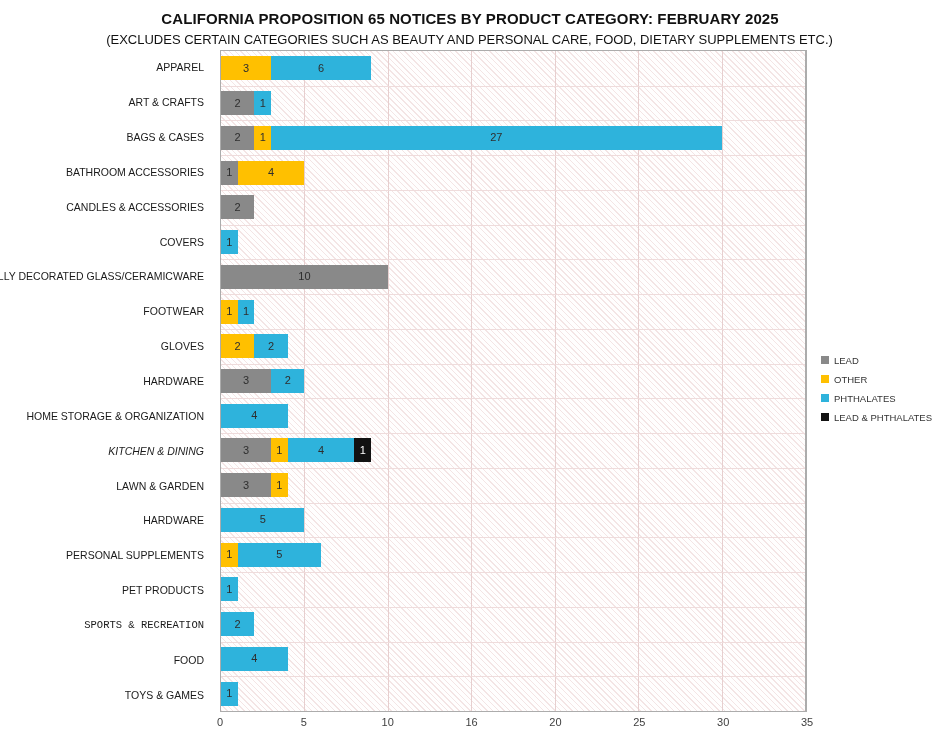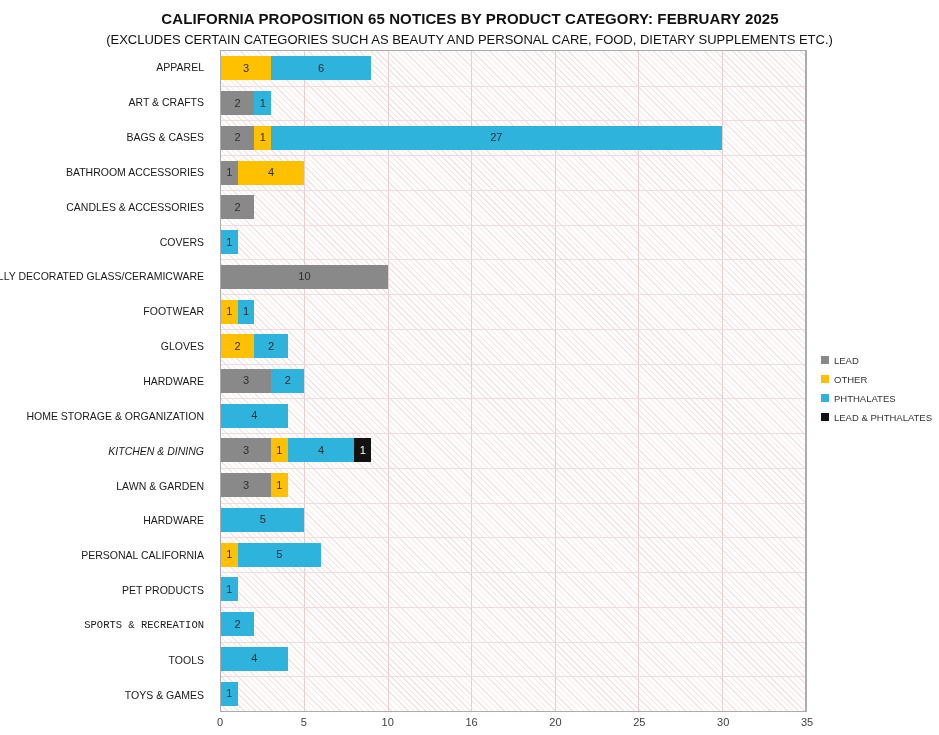--- a/index.html
+++ b/index.html
@@ -79,24 +79,24 @@
     <div class="cat-label" style="top: 23.6842%;">CANDLES &amp; ACCESSORIES</div>
     <div class="cat-label" style="top: 28.9474%;">COVERS</div>
     <div class="cat-label" style="top: 34.2105%;">EXTERNALLY DECORATED GLASS/CERAMICWARE</div>
     <div class="cat-label" style="top: 39.4737%;">FOOTWEAR</div>
     <div class="cat-label" style="top: 44.7368%;">GLOVES</div>
     <div class="cat-label" style="top: 50%;">HARDWARE</div>
     <div class="cat-label" style="top: 55.2632%;">HOME STORAGE &amp; ORGANIZATION</div>
     <div class="cat-label" style="top: 60.5263%; font-style: italic;">KITCHEN &amp; DINING</div>
     <div class="cat-label" style="top: 65.7895%;">LAWN &amp; GARDEN</div>
     <div class="cat-label" style="top: 71.0526%;">HARDWARE</div>
-    <div class="cat-label" style="top: 76.3158%;">PERSONAL CALIFORNIA</div>
+    <div class="cat-label" style="top: 76.3158%;">PERSONAL SUPPLEMENTS</div>
     <div class="cat-label" style="top: 81.5789%; margin-left: 48px;">PET PRODUCTS</div>
     <div class="cat-label" style="top: 86.8421%; font-family: Liberation Mono, monospace;">SPORTS &amp; RECREATION</div>
-    <div class="cat-label" style="top: 92.1053%;">TOOLS</div>
+    <div class="cat-label" style="top: 92.1053%;">FOOD</div>
     <div class="cat-label" style="top: 97.3684%;">TOYS &amp; GAMES</div>
   </div>
 <div class="plot-area">
     <div class="gridline-v" style="left: 14.2857%;"></div>
     <div class="gridline-v" style="left: 28.5714%;"></div>
     <div class="gridline-v" style="left: 42.8571%;"></div>
     <div class="gridline-v" style="left: 57.1429%;"></div>
     <div class="gridline-v" style="left: 71.4286%;"></div>
     <div class="gridline-v" style="left: 85.7143%;"></div>
     <div class="band-line" style="top: 5.26316%;"></div>

